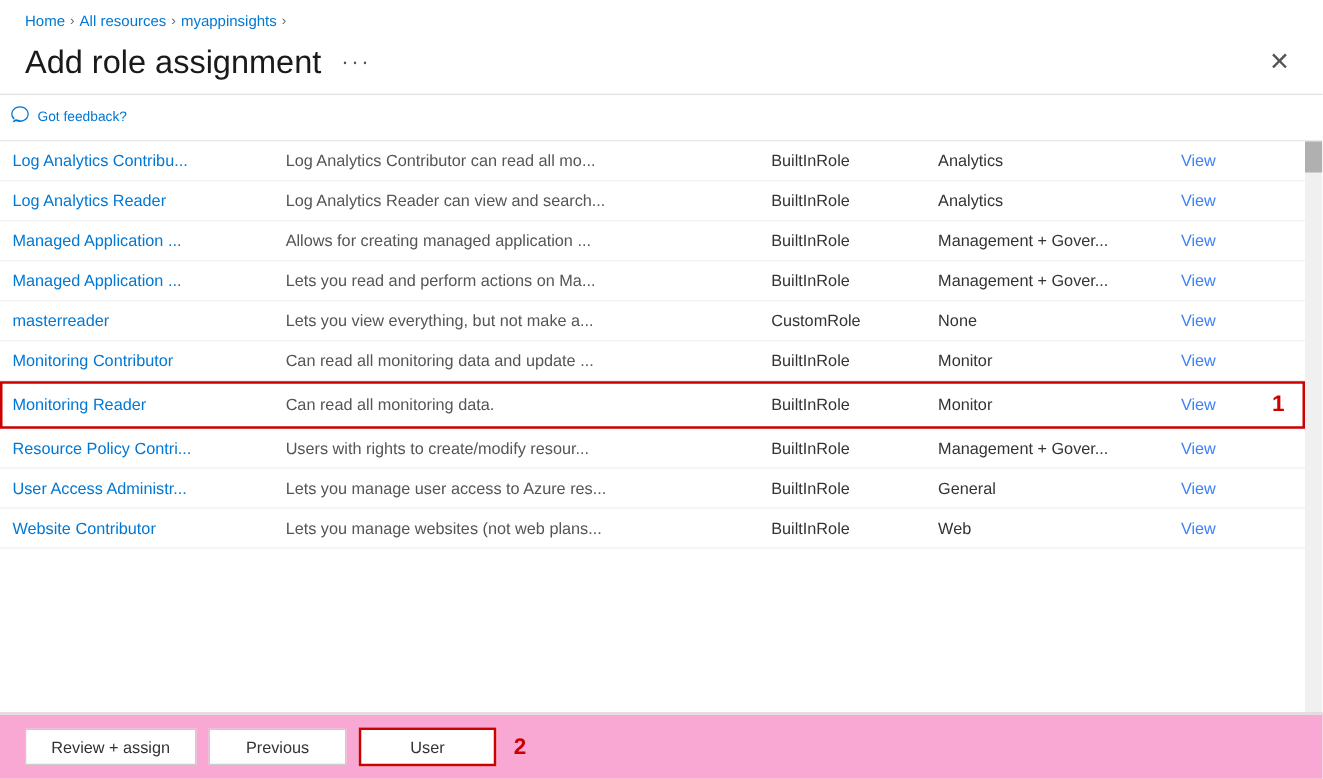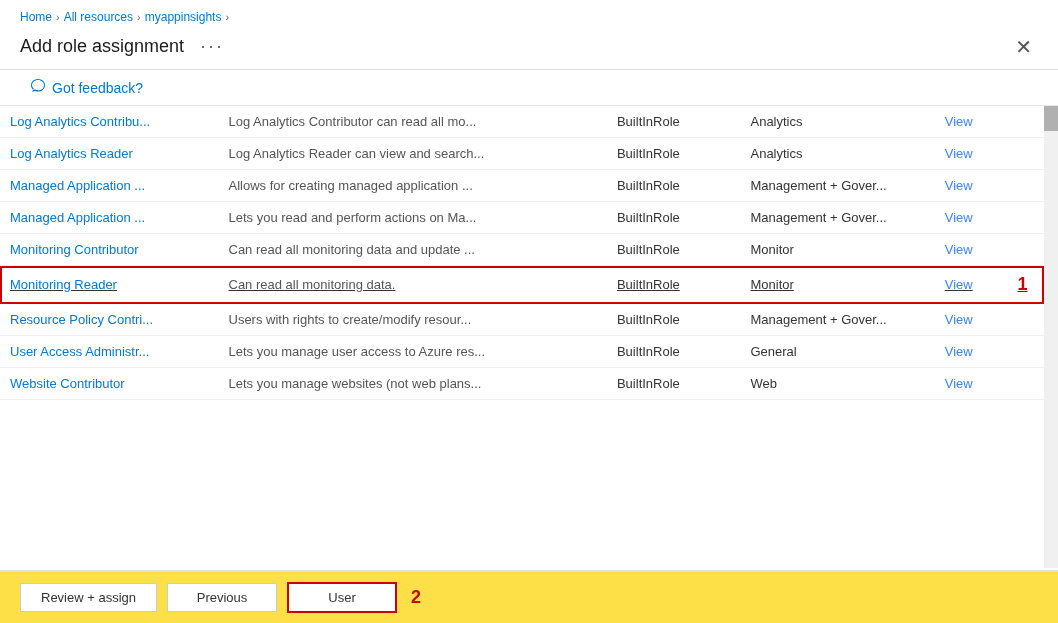--- a/index.html
+++ b/index.html
@@ -38,21 +38,21 @@
       justify-content: space-between;
       padding: 4px 20px 10px 20px;
       border-bottom: 1px solid #e0e0e0;
     }
     .page-header-left {
       display: flex;
       align-items: center;
       gap: 10px;
     }
     .page-title {
-      font-size: 18px;
+      font-size: 26px;
       font-weight: 300;
       color: #1a1a1a;
     }
     .ellipsis-btn {
       background: none;
       border: none;
       cursor: pointer;
       font-size: 18px;
       color: #555;
       letter-spacing: 2px;
@@ -64,24 +64,24 @@
       cursor: pointer;
       font-size: 20px;
       color: #555;
       line-height: 1;
       padding: 2px 6px;
     }
 
     .feedback-row {
       display: flex;
       align-items: center;
-      padding: 8px 30px;
+      padding: 8px 8px;
       gap: 6px;
       color: #0078d4;
-      font-size: 14px;
+      font-size: 11px;
       border-bottom: 1px solid #e8e8e8;
     }
     .feedback-icon {
       font-size: 15px;
     }
 
     .table-container {
       flex: 1;
       overflow-y: auto;
       height: 462px;
@@ -131,29 +131,28 @@
     .col-view {
       width: 60px;
       color: #3b82f6;
       cursor: pointer;
     }
 
     tr.selected-row {
       outline: 2px solid #cc0000;
       outline-offset: -2px;
       background: #fff;
-      text-decoration: underline;
     }
 
     .footer {
       display: flex;
       align-items: center;
       padding: 10px 20px;
       border-top: 2px solid #e0e0e0;
-      background: #fde047;
+      background: #f9a8d4;
       gap: 10px;
       position: absolute;
       bottom: 0;
       left: 0;
       right: 0;
     }
 
     .footer-btn {
       padding: 6px 20px;
       font-size: 13px;
@@ -255,20 +254,27 @@
     <td class="col-view">View</td>
   </tr>
           <tr>
     <td class="col-name">Managed Application ...</td>
     <td class="col-desc">Lets you read and perform actions on Ma...</td>
     <td class="col-type">BuiltInRole</td>
     <td class="col-category">Management + Gover...</td>
     <td class="col-view">View</td>
   </tr>
           <tr>
+    <td class="col-name">masterreader</td>
+    <td class="col-desc">Lets you view everything, but not make a...</td>
+    <td class="col-type">CustomRole</td>
+    <td class="col-category">None</td>
+    <td class="col-view">View</td>
+  </tr>
+          <tr>
     <td class="col-name">Monitoring Contributor</td>
     <td class="col-desc">Can read all monitoring data and update ...</td>
     <td class="col-type">BuiltInRole</td>
     <td class="col-category">Monitor</td>
     <td class="col-view">View</td>
   </tr>
           <tr class="selected-row">
     <td class="col-name">Monitoring Reader</td>
     <td class="col-desc">Can read all monitoring data.</td>
     <td class="col-type">BuiltInRole</td>

